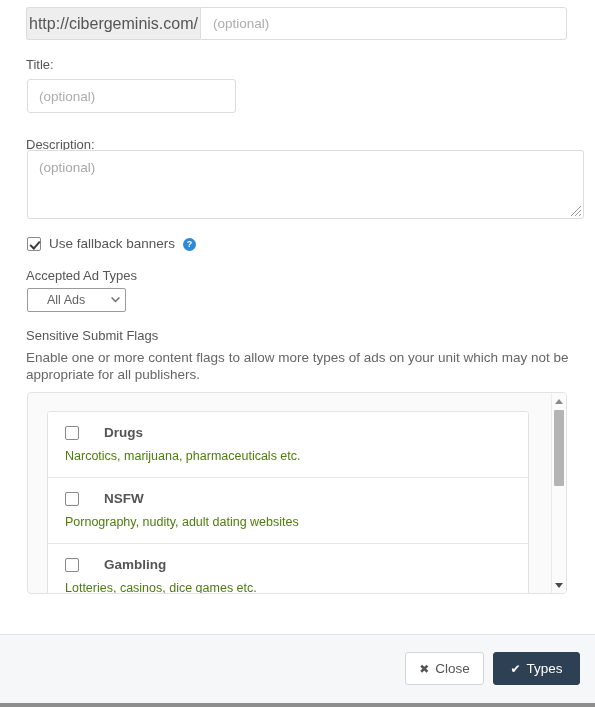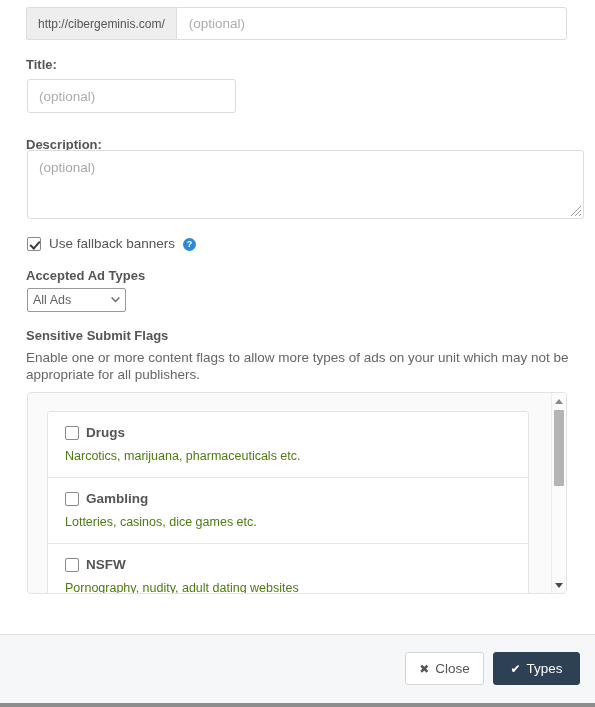--- a/index.html
+++ b/index.html
@@ -36,22 +36,22 @@
     display: flex;
     align-items: stretch;
   }
   .input-group-addon {
     background: #eeeeee;
     border: 1px solid #dcdcdc;
     border-right: none;
     border-radius: 3px 0 0 3px;
     display: flex;
     align-items: center;
-    padding: 0 11px;
-    font-size: 12px;
+    padding: 0 2px;
+    font-size: 16px;
     color: #555;
     white-space: nowrap;
   }
   .input-group-field {
     flex: 1;
     border: 1px solid #dcdcdc;
     border-radius: 0 3px 3px 0;
     padding: 0 12px;
     font-size: 13.5px;
     font-family: "Liberation Sans", sans-serif;
@@ -60,21 +60,21 @@
     outline: none;
     min-width: 0;
   }
   .input-group-field::placeholder { color: #adadad; }
 
   
   .field-label {
     position: absolute;
     left: 26px;
     font-size: 13px;
-    font-weight: bold;
+    font-weight: normal;
     color: #555;
   }
   #label-title { top: 57px; }
   #label-description { top: 137px; }
   #label-adtypes { top: 268px; text-align: right; }
   #label-flags { top: 328px; }
 
   
   .title-input {
     position: absolute;
@@ -185,21 +185,21 @@
   .ad-select {
     width: 100%;
     height: 100%;
     box-sizing: border-box;
     border: 1px solid #9a9a9a;
     border-radius: 2px;
     background: #fff;
     font-size: 12.5px;
     font-family: "Liberation Sans", sans-serif;
     color: #636363;
-    padding: 0 18px 0 5px;
+    padding: 0 18px 0 19px;
     outline: none;
     -webkit-appearance: none;
     -moz-appearance: none;
     appearance: none;
   }
   .select-caret {
     position: absolute;
     right: 6px;
     top: 50%;
     transform: translateY(-50%);
@@ -243,21 +243,21 @@
     box-sizing: border-box;
   }
   .flag-item {
     padding: 13px 17px 14px 17px;
     border-bottom: 1px solid #e8e8e8;
   }
   .flag-item:last-child { border-bottom: none; }
   .flag-head {
     display: flex;
     align-items: center;
-    gap: 7px;
+    gap: 25px;
   }
   .flag-name {
     font-size: 13.5px;
     font-weight: bold;
     color: #555;
   }
   .flag-desc {
     margin-top: 9px;
     font-size: 12.5px;
     color: #4d7c0f;
@@ -393,31 +393,31 @@
         <div class="flag-head">
           <span class="cb"></span>
           <span class="flag-name">Drugs</span>
         </div>
         <div class="flag-desc">Narcotics, marijuana, pharmaceuticals etc.</div>
       </div>
 
       <div class="flag-item">
         <div class="flag-head">
           <span class="cb"></span>
+          <span class="flag-name">NSFW</span>
+        </div>
+        <div class="flag-desc">Pornography, nudity, adult dating websites</div>
+      </div>
+
+      <div class="flag-item">
+        <div class="flag-head">
+          <span class="cb"></span>
           <span class="flag-name">Gambling</span>
         </div>
         <div class="flag-desc">Lotteries, casinos, dice games etc.</div>
-      </div>
-
-      <div class="flag-item">
-        <div class="flag-head">
-          <span class="cb"></span>
-          <span class="flag-name">NSFW</span>
-        </div>
-        <div class="flag-desc">Pornography, nudity, adult dating websites</div>
       </div>
 
     </div>
 
     <div class="scrollbar">
       <div class="sb-btn sb-up">
         <svg viewBox="0 0 8 5" width="8" height="5">
           <path d="M4 0 L8 5 L0 5 Z" fill="#8a8a8a"></path>
         </svg>
       </div>

